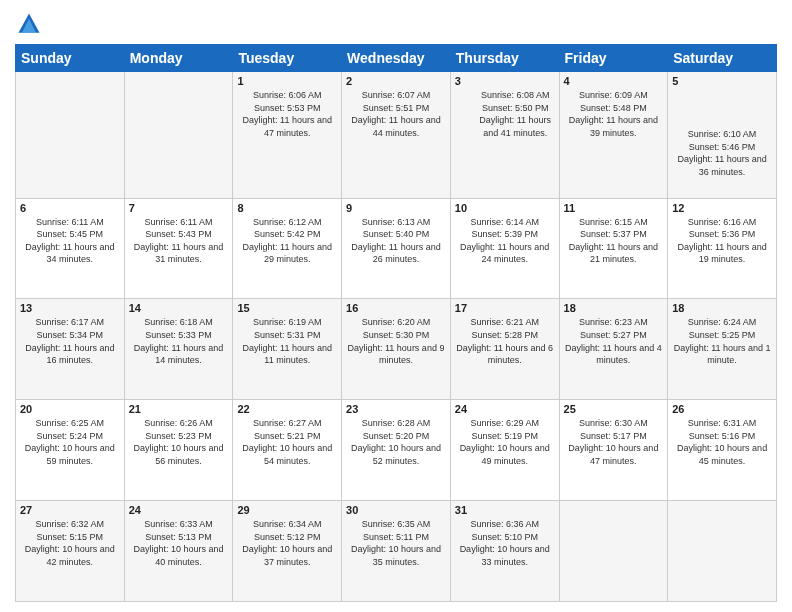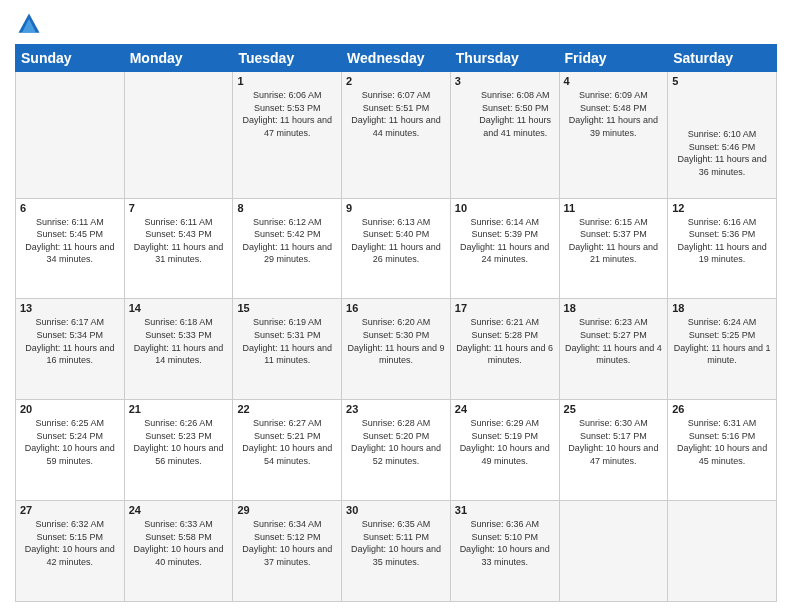--- a/index.html
+++ b/index.html
@@ -303,21 +303,21 @@
         <tr>
           <td>
             <span class="day-num">27</span>
             <div class="day-detail" style="white-space: pre-line;">Sunrise: 6:32 AM
 Sunset: 5:15 PM
 Daylight: 10 hours and 42 minutes.</div>
           </td>
           <td>
             <span class="day-num">24</span>
             <div class="day-detail" style="white-space: pre-line;">Sunrise: 6:33 AM
-Sunset: 5:58 PM
+Sunset: 5:13 PM
 Daylight: 10 hours and 40 minutes.</div>
           </td>
           <td>
             <span class="day-num">29</span>
             <div class="day-detail" style="white-space: pre-line;">Sunrise: 6:34 AM
 Sunset: 5:12 PM
 Daylight: 10 hours and 37 minutes.</div>
           </td>
           <td>
             <span class="day-num">30</span>

